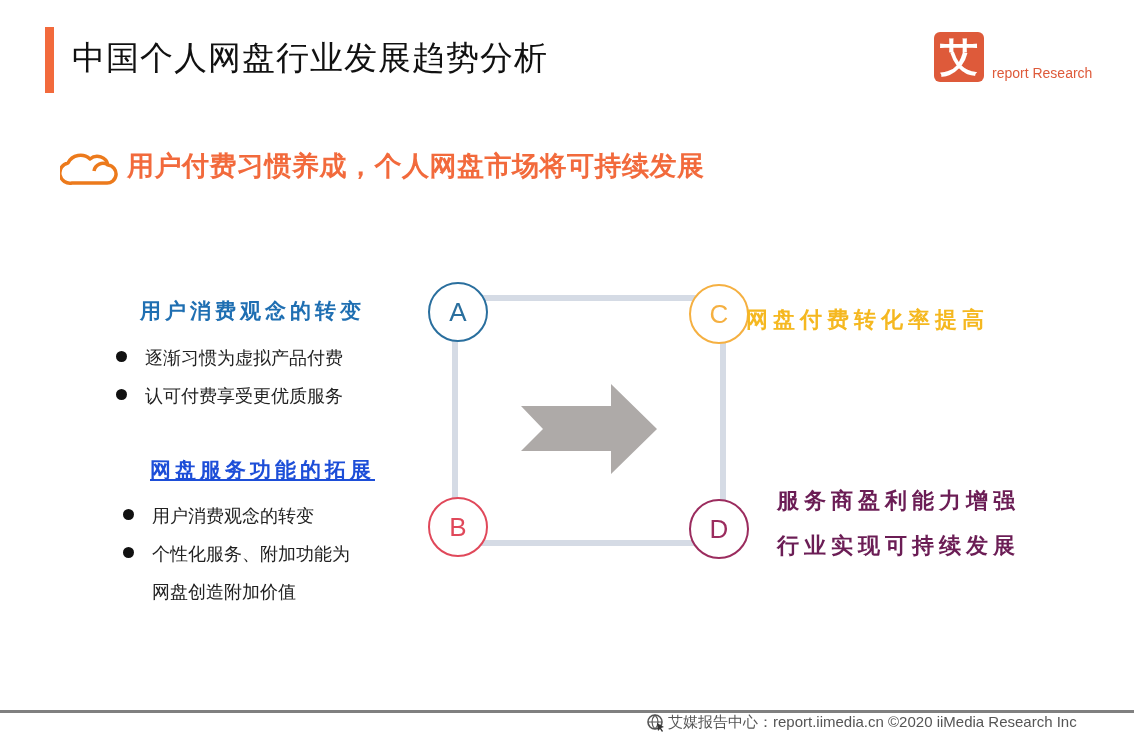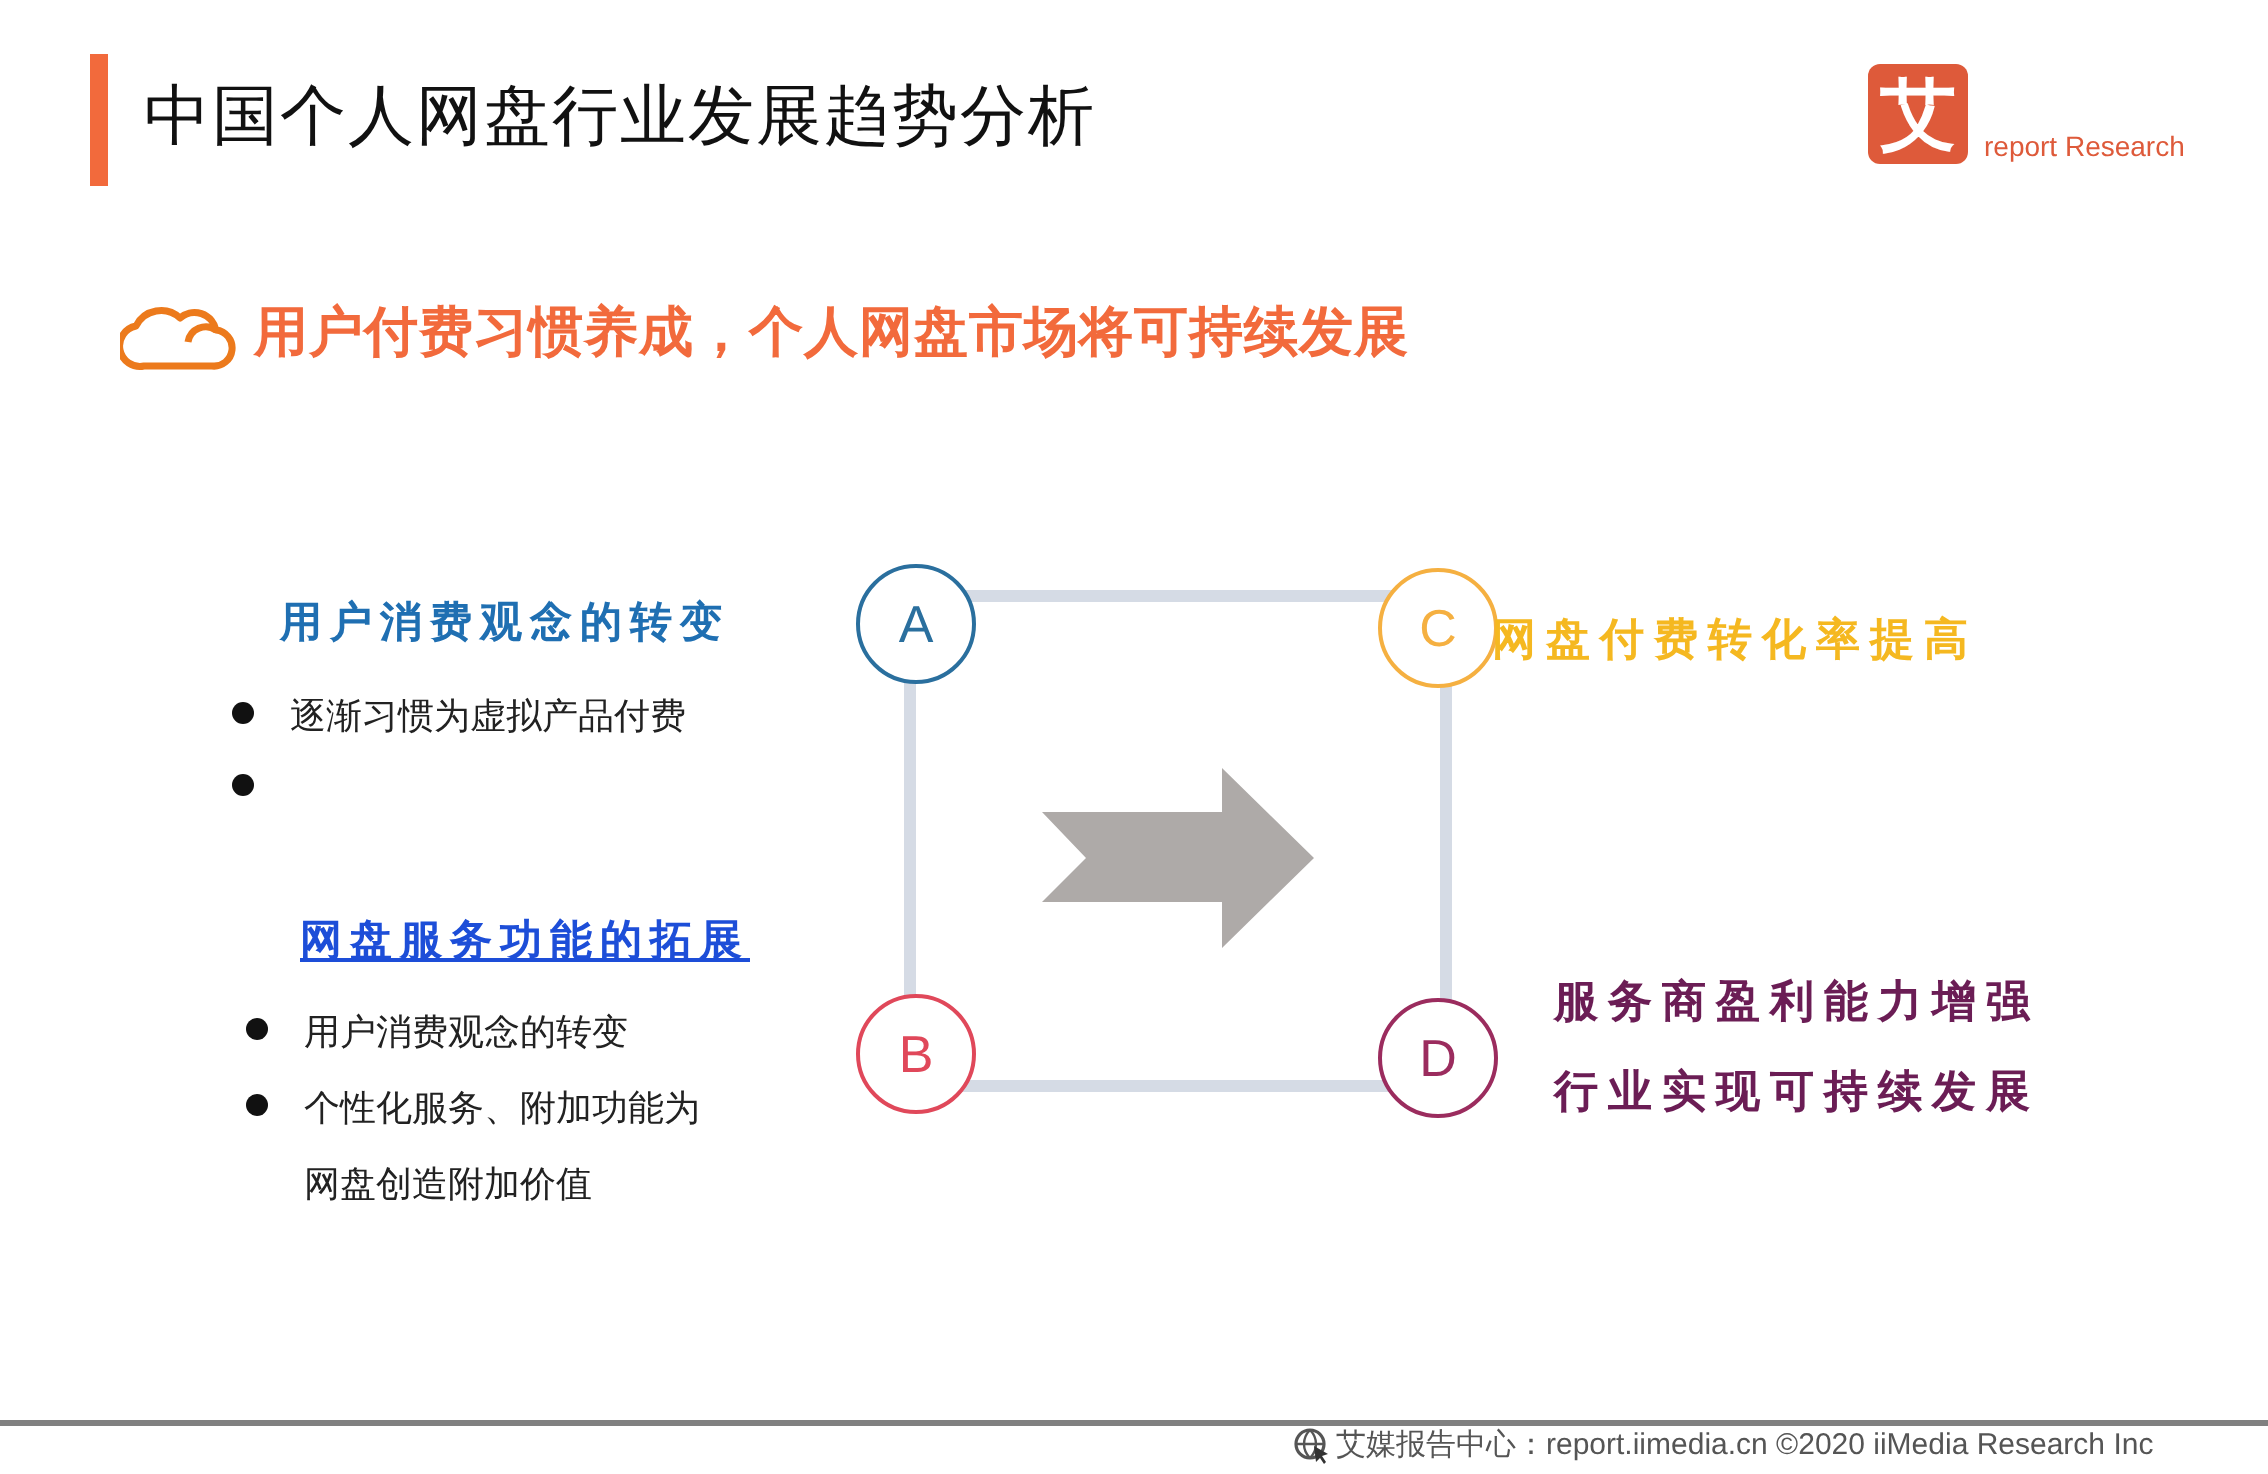--- a/index.html
+++ b/index.html
@@ -39,21 +39,21 @@
 <div class="abs cloud">
   <svg width="58" height="42" viewBox="0 0 58 42">
     <path d="M12 38 H46 A9 9 0 0 0 48 20 A11 11 0 0 0 30 14 A14 14 0 0 0 8 18 A10 10 0 0 0 12 38 Z" fill="none" stroke="#ec7a1c" stroke-width="3.5" stroke-linejoin="round"></path>
     <path d="M34 26 A9 9 0 0 1 48 20" fill="none" stroke="#ec7a1c" stroke-width="3.5"></path>
   </svg>
 </div>
 <div class="abs subtitle">用户付费习惯养成，个人网盘市场将可持续发展</div>
 
 <div class="abs section-title" style="left:140px; top:297px; color:#1f6fb2;">用户消费观念的转变</div>
 <div class="abs bullet" style="left:116px; top:346px;"><span class="dot"></span><span>逐渐习惯为虚拟产品付费</span></div>
-<div class="abs bullet" style="left:116px; top:384px;"><span class="dot"></span></div>
+<div class="abs bullet" style="left:116px; top:384px;"><span class="dot"></span><span>认可付费享受更优质服务</span></div>
 
 <div class="abs section-title" style="left:150px; top:456px; color:#1d4ed8;text-decoration:underline;">网盘服务功能的拓展</div>
 <div class="abs bullet" style="left:123px; top:504px;"><span class="dot"></span><span>用户消费观念的转变</span></div>
 <div class="abs bullet" style="left:123px; top:542px;"><span class="dot"></span><span>个性化服务、附加功能为</span></div>
 <div class="abs bullet" style="left:152px; top:580px;">网盘创造附加价值</div>
 
 <div class="abs" style="left:452px; top:295px; width:274px; height:251px; border:6px solid #d5dbe5; box-sizing:border-box;"></div>
 
 <div class="abs" style="left:521px; top:384px;">
   <svg width="136" height="90" viewBox="0 0 136 90">

